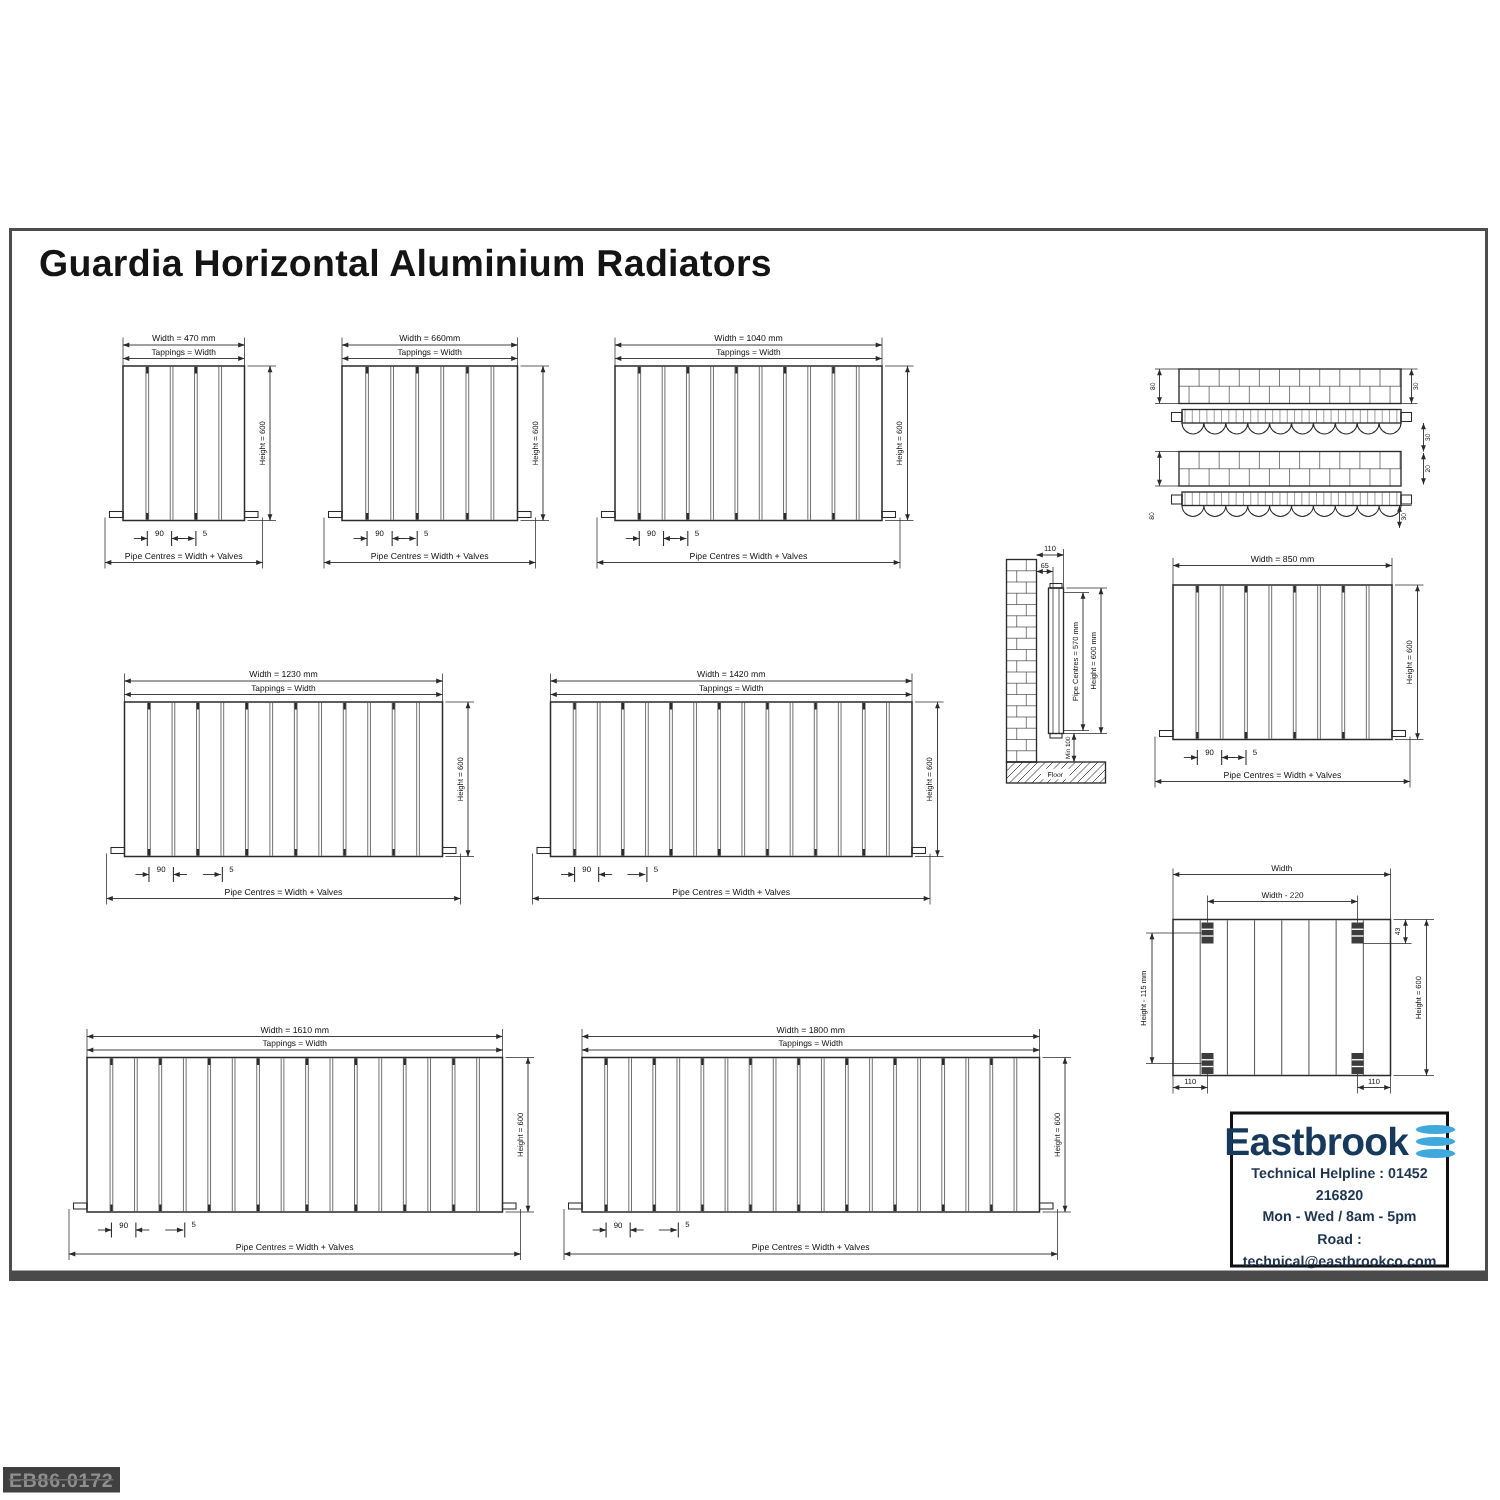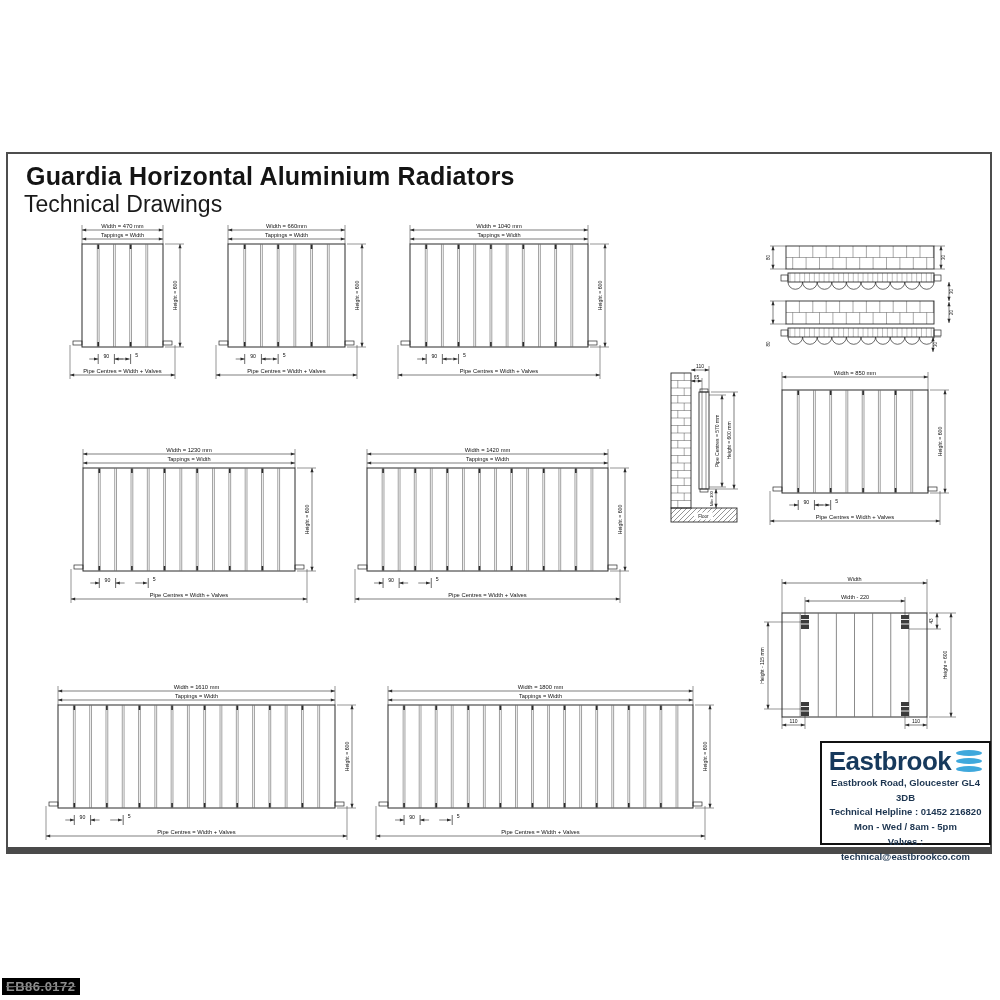--- a/index.html
+++ b/index.html
@@ -3,37 +3,36 @@
 <meta charset="utf-8">
 <style>
   html,body{margin:0;padding:0;background:#ffffff;}
   body{width:1000px;height:1000px;font-family:"Liberation Sans",sans-serif;}
   .page{position:relative;width:1000px;height:1000px;overflow:hidden;background:#fff;}
   .frame{position:absolute;left:6px;top:152px;width:986px;height:702px;
          border:2px solid #4d4d4d;border-bottom:7px solid #4a4a4a;box-sizing:border-box;}
   .page-title{position:absolute;left:24px;top:160px;margin:2px;font-size:25px;font-weight:700;color:#141414;letter-spacing:.2px;}
   .page-subtitle{position:absolute;left:24px;top:191px;margin:0;font-size:23px;font-weight:400;color:#1a1a1a;}
   #drawings{position:absolute;left:0;top:0;}
-  .company{position:absolute;left:820px;top:741px;width:171px;height:104px;border:2px solid #111;
+  .company{position:absolute;left:820px;top:741px;width:146px;height:104px;border:2px solid #111;
            box-sizing:border-box;text-align:center;padding-top:3px;background:#fff;}
   .logo-row{display:flex;align-items:center;justify-content:center;gap:5px;height:30px;}
   .logo-text{font-size:26px;font-weight:700;color:#16395c;letter-spacing:-0.5px;}
   .logo-icon{display:inline-flex;flex-direction:column;gap:2px;}
   .logo-icon i{display:block;width:26px;height:6px;background:#3fa8dc;border-radius:50%;}
   .company-line{font-size:9.5px;font-weight:700;color:#1d3550;line-height:1.55;}
-  .doccode{position:absolute;left:2px;top:978px;background:#000000;color:#8f8f8f;font-size:13px;font-weight:700;
+  .doccode{position:absolute;left:2px;top:978px;background:#404040;color:#8f8f8f;font-size:13px;font-weight:700;
            padding:1px 4px;letter-spacing:.5px;text-decoration:line-through;text-decoration-color:#6e6e6e;}
 </style>
 </head>
 <body>
 
 <div class="page">
   <div class="frame"></div>
   <h1 class="page-title">Guardia Horizontal Aluminium Radiators</h1>
-  <h2 class="page-subtitle">Technical Drawings</h2>
 
   <svg id="drawings" width="1000" height="1000" viewBox="0 0 1000 1000">
       <g>
         <rect x="82" y="244" width="81" height="103" fill="none" stroke="#2a2a2a" stroke-width="1"></rect>
         <line x1="97.3" y1="244.5" x2="97.3" y2="346.5" stroke="#2a2a2a" stroke-width="0.45"></line>
         <line x1="99.10000000000001" y1="244.5" x2="99.10000000000001" y2="346.5" stroke="#2a2a2a" stroke-width="0.45"></line>
         <line x1="98.2" y1="244.5" x2="98.2" y2="249" stroke="#2a2a2a" stroke-width="1.6"></line>
         <line x1="98.2" y1="342" x2="98.2" y2="346.5" stroke="#2a2a2a" stroke-width="1.6"></line>
         <line x1="113.5" y1="244.5" x2="113.5" y2="346.5" stroke="#2a2a2a" stroke-width="0.45"></line>
         <line x1="115.30000000000001" y1="244.5" x2="115.30000000000001" y2="346.5" stroke="#2a2a2a" stroke-width="0.45"></line>
@@ -917,20 +916,19 @@
 
   <div class="company">
     <div class="logo-row">
       <span class="logo-text">Eastbrook</span>
       <span class="logo-icon">
           <i></i>
           <i></i>
           <i></i>
         </span>
     </div>
-    <div class="company-line">Eastbrook Road, Gloucester GL4 3DB</div>
     <div class="company-line">Technical Helpline : 01452 216820</div>
     <div class="company-line">Mon - Wed / 8am - 5pm</div>
-    <div class="company-line">Valves : technical@eastbrookco.com</div>
+    <div class="company-line">Road : technical@eastbrookco.com</div>
   </div>
 
   <div class="doccode">EB86.0172</div>
 </div>
 
 </body></html>

